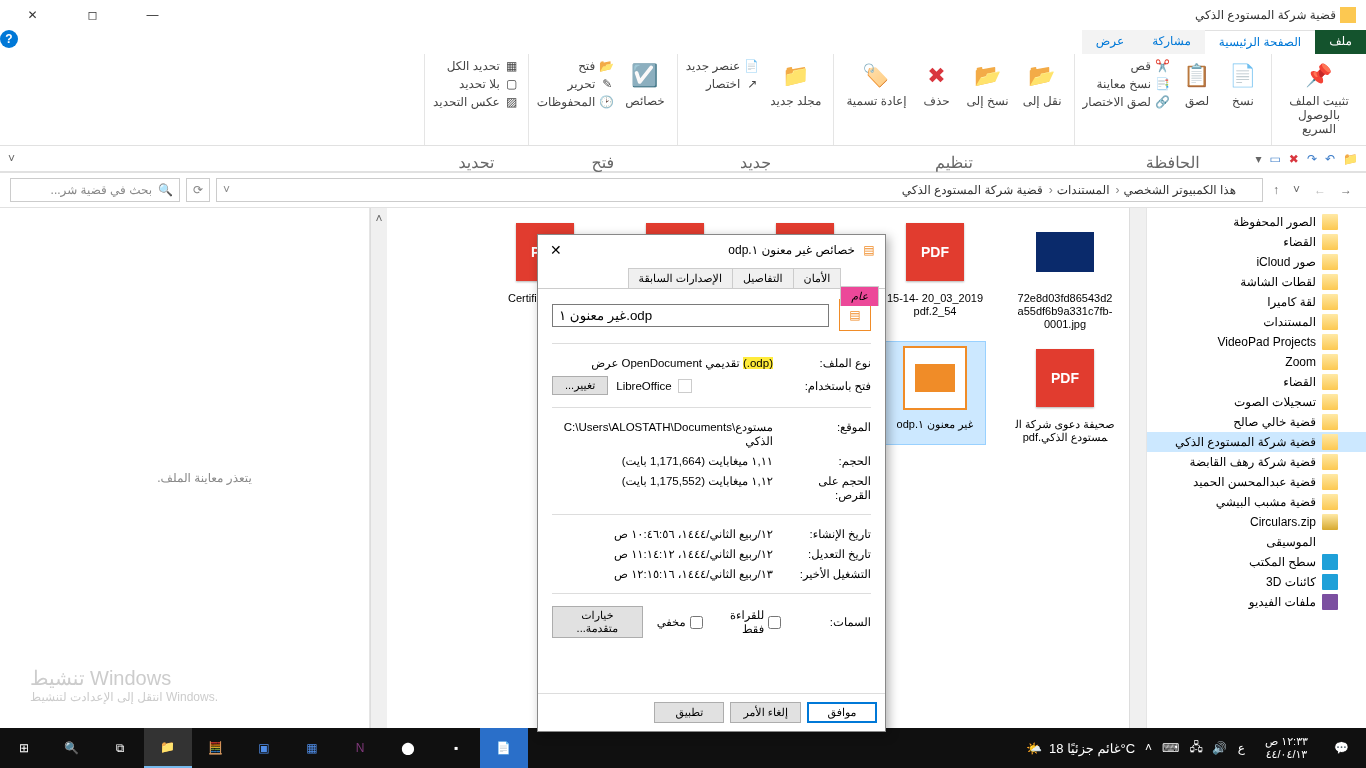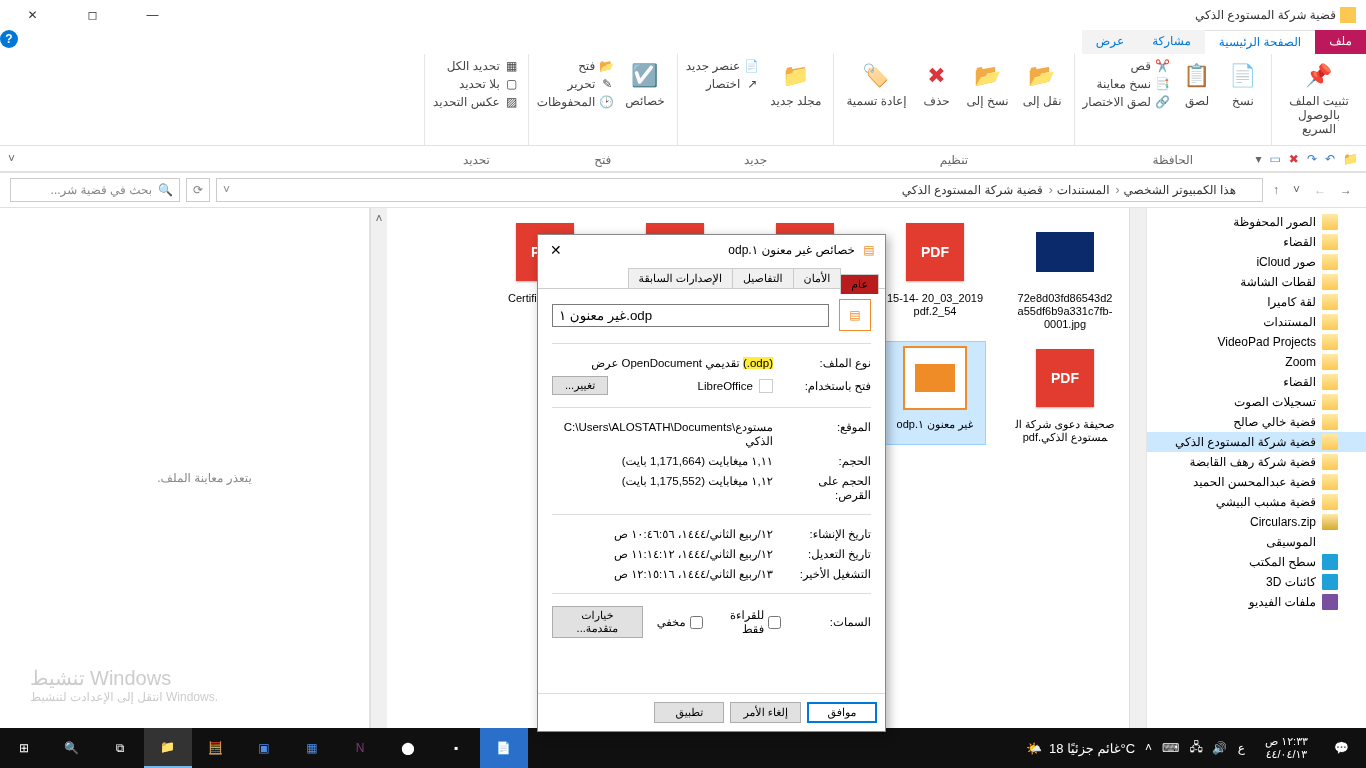--- a/index.html
+++ b/index.html
@@ -9,33 +9,33 @@
 .titlebar { height:30px; background:#fff; display:flex; align-items:center; justify-content:space-between; padding:0 10px; }
 .titlebar .left { display:flex; gap:15px; align-items:center; }
 .titlebar .right { display:flex; gap:4px; align-items:center; color:#333; }
 .titlebar .wicon { width:16px; height:16px; background:#fcc851; display:inline-block; }
 .win-btn { width:45px; height:30px; display:flex; align-items:center; justify-content:center; color:#333; }
 .help-icon{width:18px;height:18px;border-radius:50%;background:#0078d7;color:#fff;display:flex;align-items:center;justify-content:center;font-weight:bold;}
 
 
 .tabs{height:24px;background:#fff;display:flex;padding-right:0;}
 .tab{padding:4px 14px;color:#0078d7;background:#f3f3f3;}
-.tab.file{background:#be185d;color:#fff;}
+.tab.file{background:#14532d;color:#fff;}
 .tab.active{background:#fff;border-top:1px solid #e1e1e1;}
 
 
 .ribbon{height:92px;background:#fff;border-bottom:1px solid #e1e1e1;display:flex;}
 .rgroup{border-left:1px solid #e5e5e5;padding:4px 8px 2px;display:flex;flex-direction:column;align-items:center;justify-content:space-between;}
 .rgroup .icons{display:flex;gap:6px;flex:1;align-items:flex-start;}
 .bigbtn{display:flex;flex-direction:column;align-items:center;gap:2px;padding:2px 4px;color:#444;}
 .bigbtn .ic{width:32px;height:32px;display:flex;align-items:center;justify-content:center;font-size:22px;}
 .smallcol{display:flex;flex-direction:column;gap:2px;align-items:flex-start;}
 .smallbtn{display:flex;gap:4px;align-items:center;color:#444;}
 .sic{width:16px;height:16px;display:inline-flex;align-items:center;justify-content:center;}
-.glabel{font-size:12px;color:#666;text-align:center;margin-top:43px;}
+.glabel{font-size:16px;color:#666;text-align:center;margin-top:43px;}
 
 
 .navbar{height:36px;border-top:1px solid #e1e1e1;border-bottom:1px solid #e1e1e1;display:flex;align-items:center;padding:4px 10px;gap:6px;}
 .navarrow{color:#666;padding:4px;}
 .addr{flex:1;border:1px solid #ccc;height:24px;display:flex;align-items:center;gap:6px;padding:0 6px;color:#333;}
 .addr .seg{display:flex;align-items:center;gap:4px;}
 .addr .sep{color:#888;}
 .refresh,.search{border:1px solid #ccc;height:24px;display:flex;align-items:center;padding:0 6px;color:#888;}
 .search{width:170px;gap:6px;}
 
@@ -73,21 +73,21 @@
 .viewbtn{border:1px solid #ccc;width:22px;height:18px;display:flex;align-items:center;justify-content:center;}
 .viewbtn.active{background:#cce8ff;border-color:#7ab8e6;}
 
 
 .dialog{position:absolute;top:234px;left:537px;width:349px;height:498px;background:#fff;border:1px solid #888;box-shadow:3px 3px 10px rgba(0,0,0,.3);display:flex;flex-direction:column;z-index:50;}
 .dlg-title{height:30px;display:flex;align-items:center;justify-content:space-between;padding:0 8px;}
 .dlg-title .tl{display:flex;align-items:center;gap:6px;}
 .dlg-title .close{font-size:14px;padding:4px;}
 .dlg-tabs{display:flex;border-bottom:1px solid #ccc;height:24px;align-items:flex-end;padding-right:6px;}
 .dlg-tab{padding:3px 10px;border:1px solid #ccc;border-bottom:none;background:#f0f0f0;margin-left:-1px;font-size:11px;}
-.dlg-tab.active{background:#b91c1c;position:relative;top:6px;}
+.dlg-tab.active{background:#ec4899;position:relative;top:18px;font-style:italic;}
 .dlg-body{flex:1;padding:10px 14px;display:flex;flex-direction:column;gap:6px;}
 .namebox{display:flex;align-items:center;gap:10px;}
 .odpicon{width:32px;height:32px;border:1px solid #f08c28;display:flex;align-items:center;justify-content:center;color:#f08c28;}
 .namebox input{flex:1;border:1px solid #7a7a7a;padding:3px 6px;font-family:inherit;direction:ltr;}
 .sep-line{border-top:1px solid #ddd;margin:6px 0;}
 .prow{display:flex;gap:8px;font-size:11.5px;}
 .prow .lbl{width:90px;color:#000;}
 .prow .val{flex:1;color:#000;direction:ltr;text-align:right;}
 .hl{background:#ffeb3b;}
 .btn{border:1px solid #adadad;background:#e1e1e1;padding:2px 12px;font-family:inherit;font-size:11px;}
@@ -492,21 +492,21 @@
       <div class="odpicon">▤</div>
       <input type="text" value="غير معنون ١.odp" style="">
     </div>
     <div class="sep-line"></div>
     <div class="prow">
         <span class="lbl">نوع الملف:</span>
         <span class="val"><span>عرض OpenDocument تقديمي </span><span class="hl">(.odp)</span></span>
       </div>
     <div class="prow" style="align-items:center">
         <span class="lbl">فتح باستخدام:</span>
-        <span class="val" style="display:flex;gap:6px;align-items:center;justify-content:flex-end">
+        <span class="val" style="display:flex;gap:6px;align-items:center;justify-content:flex-start">
           <span>LibreOffice</span>
           <span style="width:14px;height:14px;border:1px solid #ccc"></span>
         </span>
         <button class="btn">تغيير...</button>
       </div>
     <div class="sep-line"></div>
     <div class="prow">
         <span class="lbl">الموقع:</span>
         <span class="val">C:\Users\ALOSTATH\Documents\مستودع الذكي</span>
       </div>

